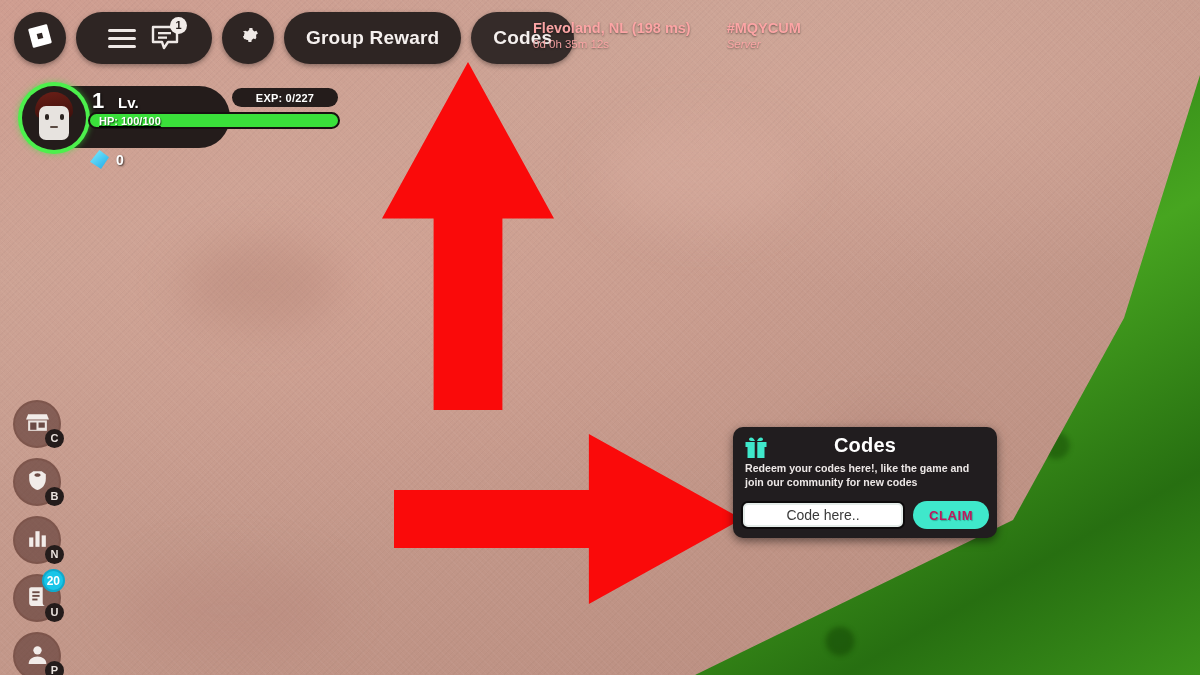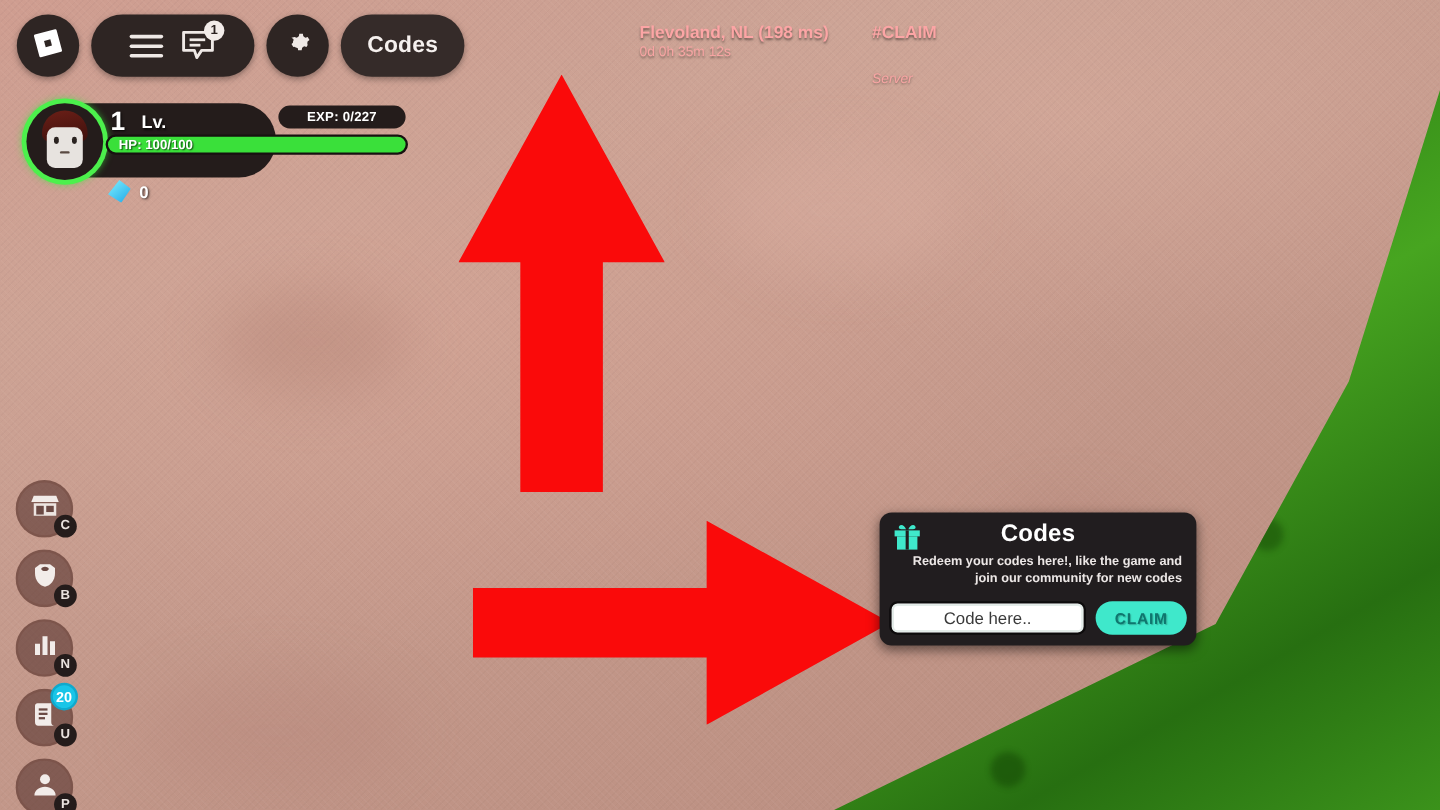--- a/index.html
+++ b/index.html
@@ -162,21 +162,21 @@
     line-height: 1.25;
     white-space: nowrap;
   }
   .si-col .si-sub {
     font-size: 11.5px;
     font-weight: normal;
     line-height: 1.35;
     opacity: 0.92;
     white-space: nowrap;
   }
-  .si-italic { font-style: italic; margin-top: 22px; }
+  .si-italic { font-style: italic; }
 
   
   .hud {
     position: absolute;
     left: 18px;
     top: 82px;
     width: 330px;
     height: 92px;
   }
   .hud-plate {
@@ -269,20 +269,21 @@
     letter-spacing: 0.2px;
   }
   .bar {
     position: absolute;
     height: 17px;
     border-radius: 9px;
     border: 2px solid #171110;
     display: flex;
     align-items: center;
     box-sizing: border-box;
+    text-decoration: underline;
   }
   .bar span {
     color: #ffffff;
     font-size: 11px;
     font-weight: bold;
     padding-left: 9px;
     text-shadow: 1px 1px 1px rgba(0,0,0,0.6);
     white-space: nowrap;
   }
   .bar-hp {
@@ -416,21 +417,21 @@
   }
   .codes-title {
     text-align: center;
     color: #ffffff;
     font-size: 20px;
     font-weight: bold;
     padding-top: 7px;
     letter-spacing: 0.2px;
   }
   .codes-desc {
-    text-align: right;
+    text-align: left;
     color: #ece7e6;
     font-size: 10.6px;
     font-weight: bold;
     line-height: 1.35;
     padding: 4px 12px 0 12px;
   }
   .codes-row {
     position: absolute;
     left: 8px;
     right: 8px;
@@ -455,21 +456,21 @@
     cursor: text;
   }
   .claim-btn {
     width: 76px;
     height: 28px;
     border-radius: 14px;
     background: #3fe8cb;
     display: flex;
     align-items: center;
     justify-content: center;
-    color: #0f766e;
+    color: #be185d;
     font-size: 13px;
     font-weight: bold;
     letter-spacing: 0.6px;
     text-shadow: 1px 1px 1px rgba(0,0,0,0.25);
     cursor: pointer;
   }
 </style>
 </head>
 <body>
 
@@ -517,34 +518,37 @@
 
     <div class="nav-pill nav-circle">
       <span>
         <svg viewBox="0 0 24 24" style="width:24px;height:24px;" aria-hidden="true">
           <path fill="#efe9e6" d="M12 8a4 4 0 1 0 0 8 4 4 0 0 0 0-8zm0 6a2 2 0 1 1 0-4 2 2 0 0 1 0 4z"></path>
           <path fill="#efe9e6" d="M20.3 13.4l-.2-1.4.2-1.4 1.6-1.2-1.5-2.6-1.9.6-1.2-.8-.6-.5-.3-2h-3l-.3 2-.6.5-1.2.8-1.9-.6L6.9 7.4 8.5 8.6l.2 1.4-.2 1.4-1.6 1.2 1.5 2.6 1.9-.6 1.2.8.6.5.3 2h3l.3-2 .6-.5 1.2-.8 1.9.6 1.5-2.6z"></path>
         </svg>
       </span>
     </div>
 
+    <div class="nav-pill">
+      <span class="nav-text">Group Reward</span>
+    </div>
 
     <div class="nav-pill nav-codes">
       <span class="nav-text">Codes</span>
     </div>
 
   </div>
 
   <div class="serverinfo">
     <div class="si-col">
       <div class="si-main">Flevoland, NL (198 ms)</div>
       <div class="si-sub">0d 0h 35m 12s</div>
     </div>
     <div class="si-col">
-      <div class="si-main">#CLAIM</div>
+      <div class="si-main">#MQYCUM</div>
       <div class="si-sub si-italic">Server</div>
     </div>
   </div>
 
   <div class="hud">
     <div class="hud-plate"></div>
 
     <div class="avatar-ring">
       <div class="avatar">
         <div class="av-hair"></div>

